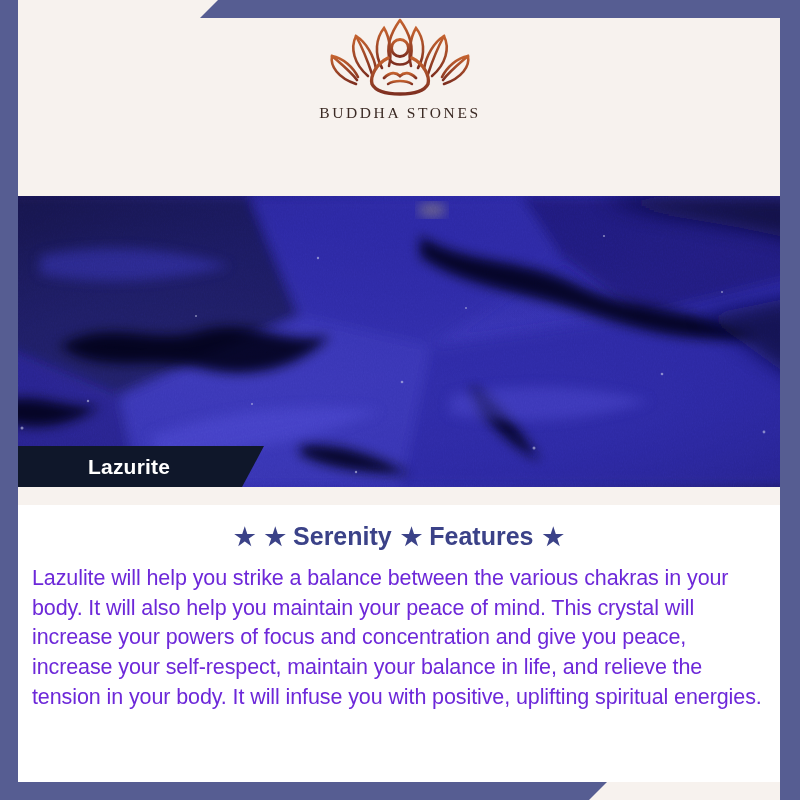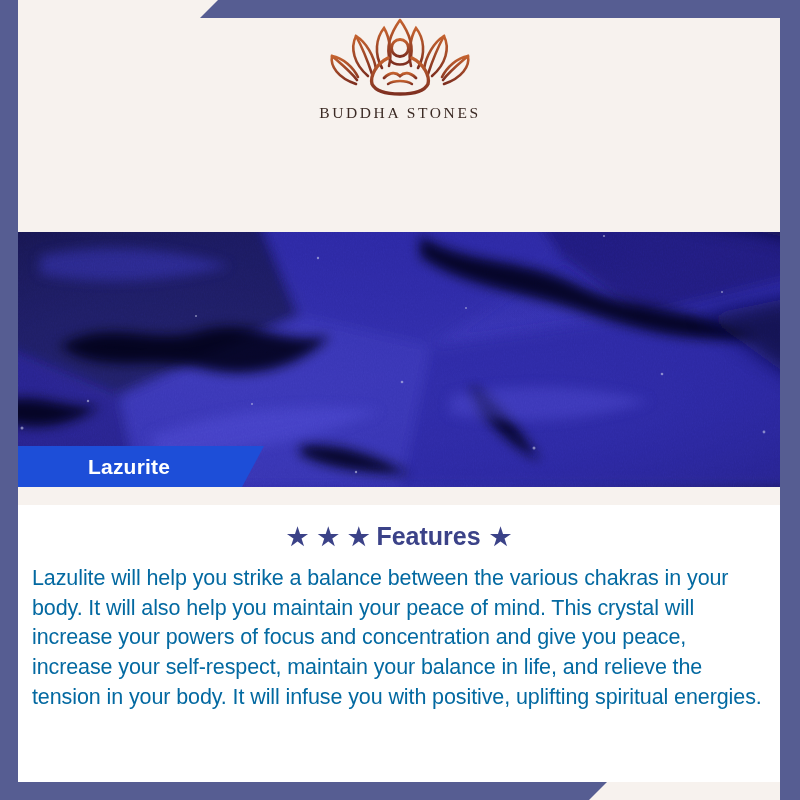--- a/index.html
+++ b/index.html
@@ -40,21 +40,21 @@
   .frame-bottom {
     position:absolute; bottom:0; left:0; width:607px; height:18px;
     background:#565d92;
     -webkit-clip-path:polygon(0 0, 100% 0, calc(100% - 18px) 100%, 0 100%);
     clip-path:polygon(0 0, 100% 0, calc(100% - 18px) 100%, 0 100%);
     z-index:7;
   }
 
   
   .header {
-    position:absolute; top:0; left:0; right:0; height:232px;
+    position:absolute; top:0; left:0; right:0; height:196px;
     background:#f7f2ee;
     display:flex; flex-direction:column;
     align-items:center; justify-content:flex-start;
     z-index:4;
   }
   .logo-wrap {
     margin-top:14px;
     display:flex; flex-direction:column; align-items:center;
   }
   .logo-mark { width:180px; height:86px; display:block; }
@@ -85,21 +85,21 @@
   .photo {
     position:absolute; top:196px; left:0; width:800px; height:291px;
     z-index:3; overflow:hidden;
     background:#221f6e;
   }
   .photo svg { display:block; width:100%; height:100%; }
 
   
   .name-tab {
     position:absolute; top:446px; left:0; width:264px; height:41px;
-    background:#1d4ed8;
+    background:#0f172a;
     -webkit-clip-path:polygon(0 0, 100% 0, calc(100% - 22px) 100%, 0 100%);
     clip-path:polygon(0 0, 100% 0, calc(100% - 22px) 100%, 0 100%);
     display:flex; align-items:center;
     z-index:5;
   }
   .name-tab-label {
     margin-left:88px;
     color:#ffffff; font-size:21px; font-weight:bold;
     letter-spacing:.2px;
   }
@@ -122,21 +122,21 @@
     white-space:nowrap;
   }
   .benefit { display:inline-flex; align-items:center; gap:7px; }
   .benefit.tight { gap:1px; }
   .star { font-size:24px; line-height:1; color:#3b4288; }
 
   .body-text {
     margin:13px 12px 0 14px;
     font-size:21.5px;
     line-height:1.38;
-    color:#0369a1;
+    color:#6d28d9;
     text-align:left;
     letter-spacing:-0.1px;
   }
 </style>
 </head>
 <body>
 
 <div id="card">
 
   <div class="header">
@@ -279,20 +279,21 @@
 
   <div class="content">
     <div class="content-strip"></div>
 
     <div class="benefits">
       <span class="benefit">
         <span class="star">★</span>
       </span>
       <span class="benefit">
         <span class="star">★</span>
+        <span>Serenity</span>
       </span>
       <span class="benefit">
         <span class="star">★</span>
         <span>Features</span>
       </span>
       <span class="benefit tight">
         <span class="star">★</span>
       </span>
     </div>
 

